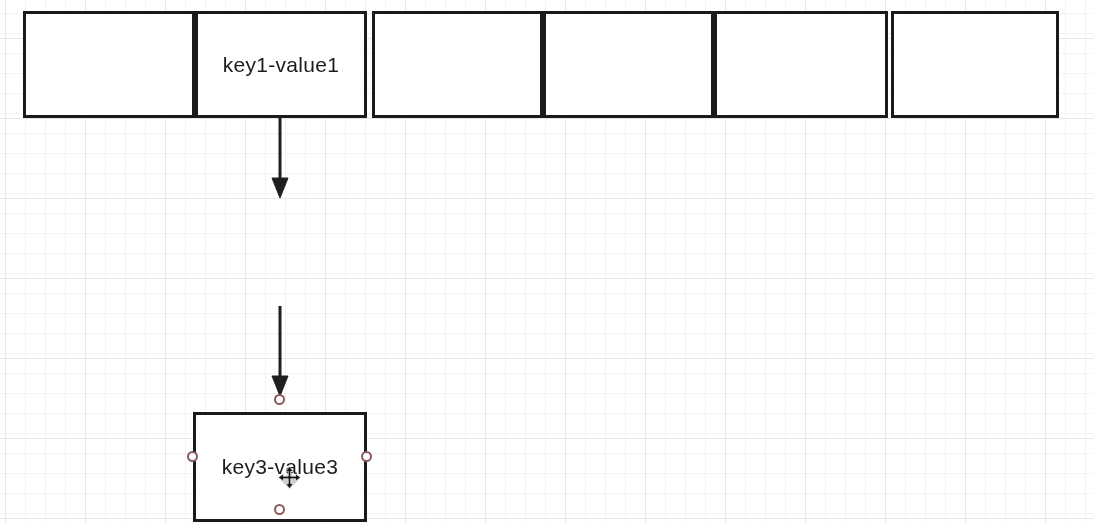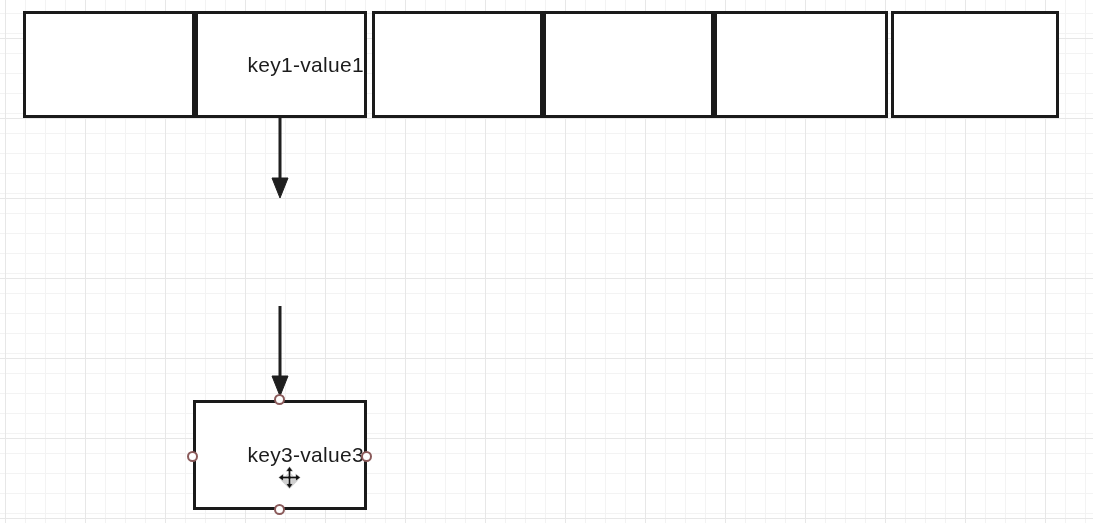--- a/index.html
+++ b/index.html
@@ -22,38 +22,38 @@
     background-size: 80px 80px, 80px 80px, 20px 20px, 20px 20px;
     background-position: 5px 38px, 5px 38px, 5px 13px, 5px 13px;
   }
   .shape {
     position: absolute;
     box-sizing: border-box;
     background: #ffffff;
     border: 3px solid #1a1a1a;
     display: flex;
     align-items: center;
-    justify-content: flex-end;
+    justify-content: center;
   }
   .shape .label {
     font-size: 21px;
     color: #1c1c1c;
     letter-spacing: 0.3px;
     white-space: nowrap;
   }
   
   .cell-0 { left: 23px;  top: 11px; width: 172px; height: 107px; }
   .cell-1 { left: 195px; top: 11px; width: 172px; height: 107px; }
   .cell-2 { left: 372px; top: 11px; width: 171px; height: 107px; }
   .cell-3 { left: 543px; top: 11px; width: 171px; height: 107px; }
   .cell-4 { left: 714px; top: 11px; width: 174px; height: 107px; }
   .cell-5 { left: 891px; top: 11px; width: 168px; height: 107px; }
   
   .node-key2 { left: 194px; top: 199px; width: 173px; height: 107px; }
-  .node-key3 { left: 193px; top: 400px; width: 174px; height: 110px; }
+  .node-key3 { left: 193px; top: 412px; width: 174px; height: 110px; }
   .arrow-layer {
     position: absolute;
     left: 0; top: 0;
     width: 1093px;
     height: 523px;
     pointer-events: none;
   }
   .handle {
     position: absolute;
     box-sizing: border-box;

